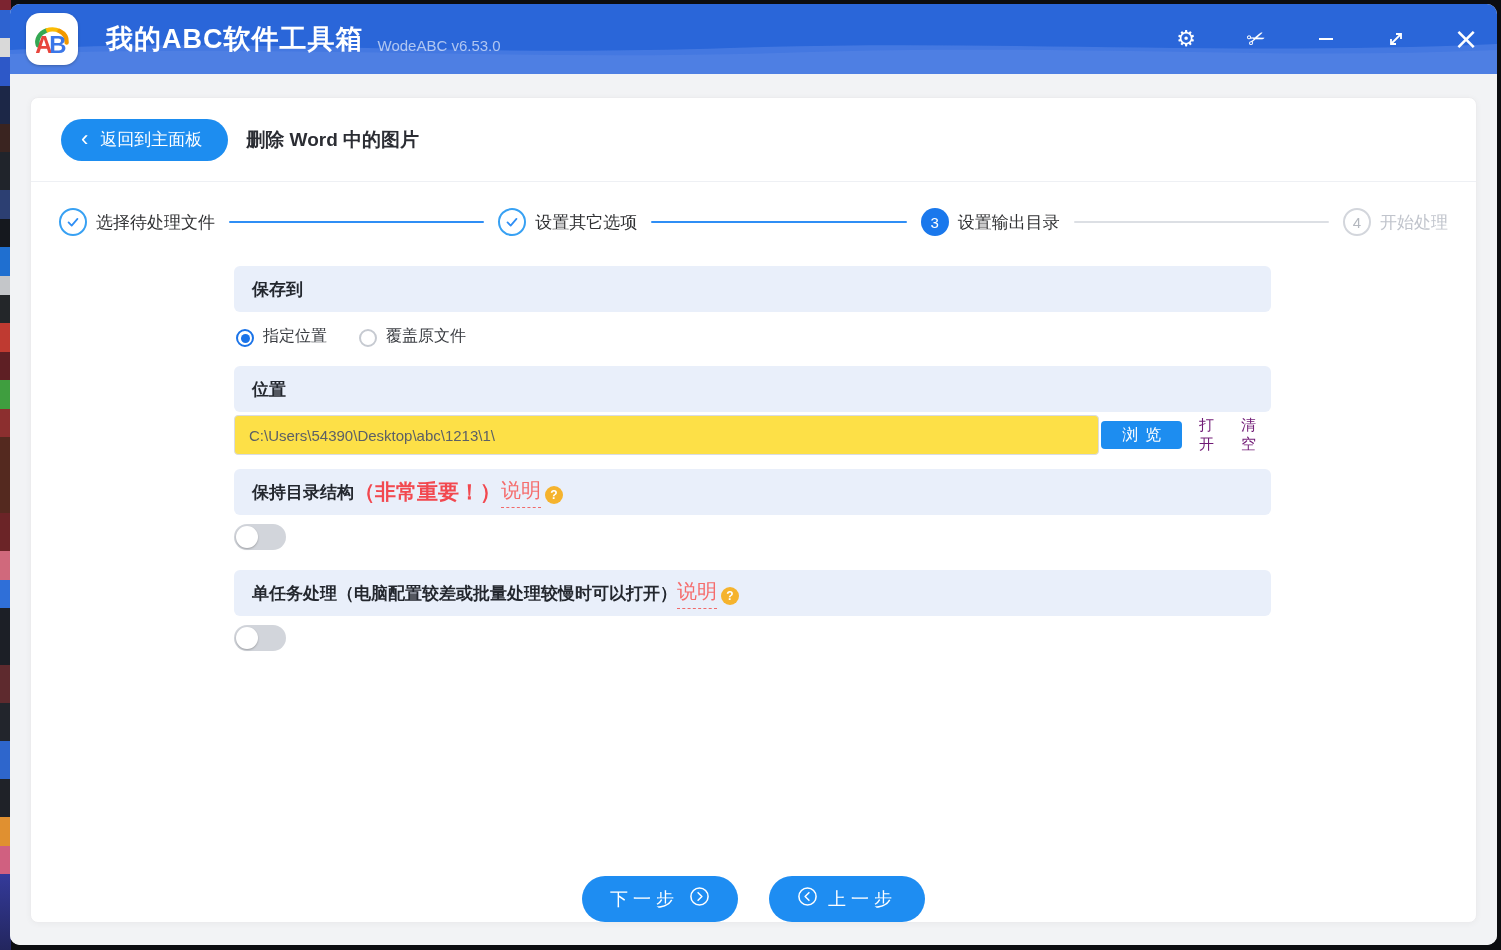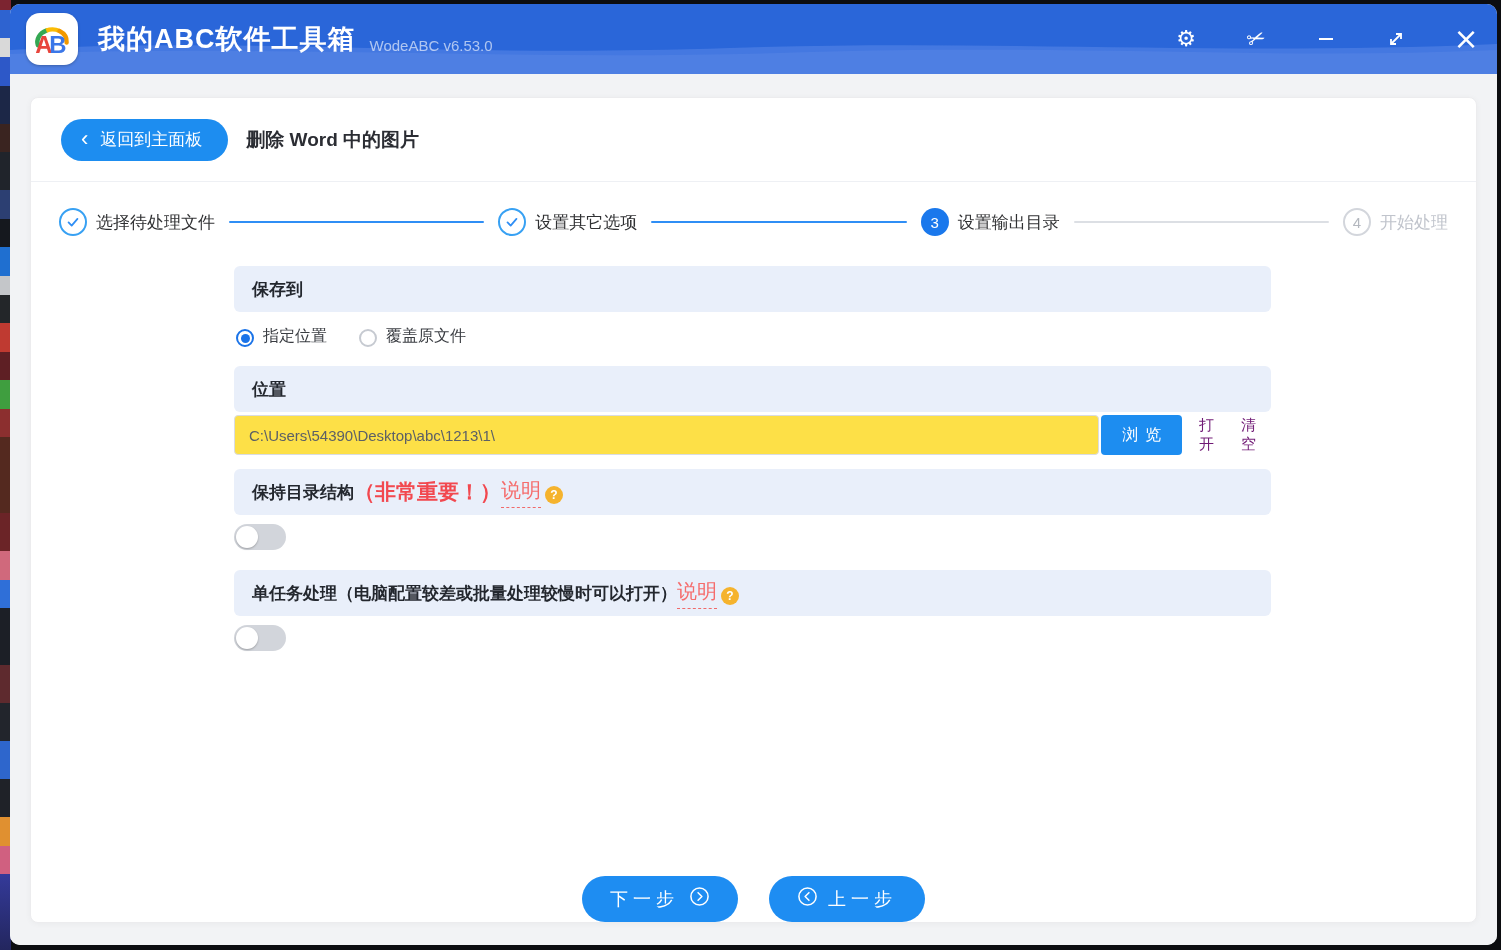--- a/index.html
+++ b/index.html
@@ -22,21 +22,21 @@
 
   .window { position:absolute; left:10px; top:4px; width:1487px; height:941px;
     border-radius:10px; overflow:hidden; background:#f2f3f5; }
 
   
   .titlebar { position:relative; height:70px; background:#2a66d9; overflow:hidden; }
   .titlebar svg.wave { position:absolute; left:0; top:0; width:100%; height:70px; }
   .titlebar-inner { position:absolute; inset:0; display:flex; align-items:center; padding:0 18px 0 16px; }
   .logo { width:52px; height:52px; background:#fff; border-radius:14px; flex:none;
     display:flex; align-items:center; justify-content:center; box-shadow:0 1px 3px rgba(0,0,0,.25); }
-  .app-title { margin-left:20px; color:#fff; font-size:27px; font-weight:bold; letter-spacing:1px; }
+  .app-title { margin-left:28px; color:#fff; font-size:27px; font-weight:bold; letter-spacing:1px; }
   .app-version { margin-left:14px; margin-top:12px; color:rgba(255,255,255,.62); font-size:15px; }
   .win-controls { margin-left:auto; display:flex; align-items:center; }
   .win-btn { width:26px; height:34px; margin-left:44px; display:flex; align-items:center;
     justify-content:center; color:#fff; cursor:pointer; }
   .win-btn .glyph { font-size:22px; line-height:1; font-family:"DejaVu Sans",sans-serif; }
   .win-btn .glyph.close { font-size:30px; font-weight:400; }
   .win-btn .glyph.scissors { display:inline-block; transform:rotate(-20deg); }
 
   
   .main { position:absolute; top:70px; left:0; right:0; bottom:0; background:#f2f3f5; }
@@ -81,21 +81,21 @@
   .radio-outer { width:18px; height:18px; border-radius:50%; border:2px solid #c6cad1; background:#fff;
     display:flex; align-items:center; justify-content:center; }
   .radio-outer.checked { border-color:#1a73e8; }
   .radio-dot { width:9px; height:9px; border-radius:50%; background:#1a73e8; }
   .radio-label { font-size:16px; color:#3a3d42; }
 
   .input-row { display:flex; align-items:center; margin-top:3px; }
   .path-input { width:867px; height:40px; border:1px solid #d9dce2; border-radius:4px;
     font-size:15px; color:#5c6066; padding:0 14px; outline:none; background:#fde047;
     font-family:"Liberation Sans","DejaVu Sans",sans-serif; }
-  .browse-btn { width:81px; height:40px; margin-left:2px; border:none; border-radius:4px;
+  .browse-btn { width:81px; height:28px; margin-left:2px; border:none; border-radius:4px;
     background:#1d8df0; color:#fff; font-size:16px; letter-spacing:7px; text-indent:7px;
     cursor:pointer; display:flex; align-items:center; justify-content:center; }
   .text-link { color:#701a75; font-size:15px; cursor:pointer; }
   .text-link.open { margin-left:17px; }
   .text-link.clear { margin-left:12px; }
 
   .gap14 { margin-top:14px; }
   .gap20 { margin-top:20px; }
 
   .toggle { width:52px; height:26px; border-radius:13px; background:#d2d5db; margin-top:9px;

